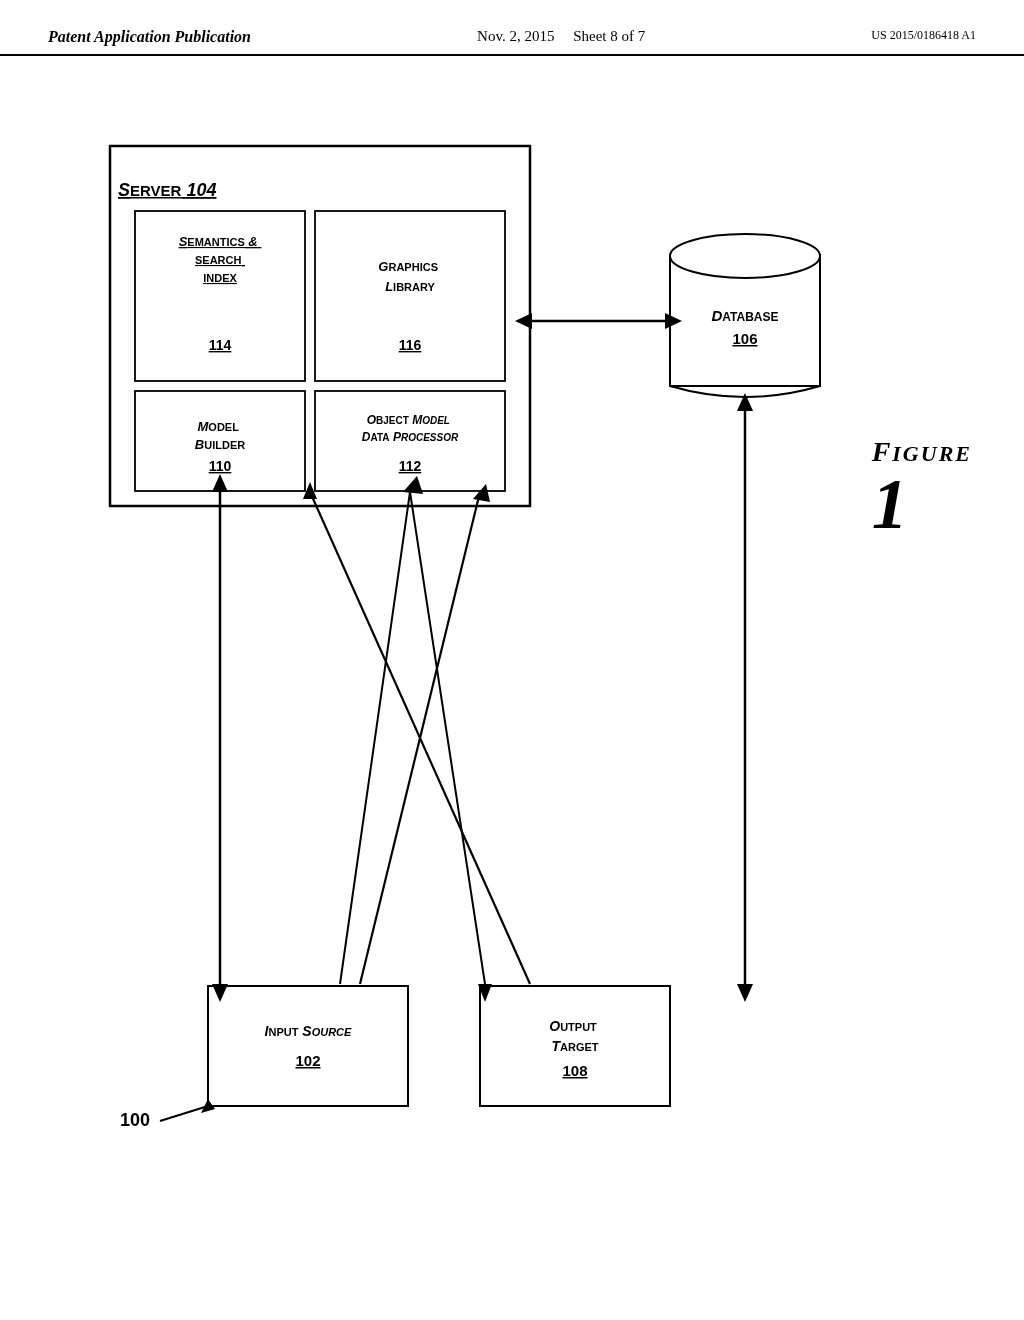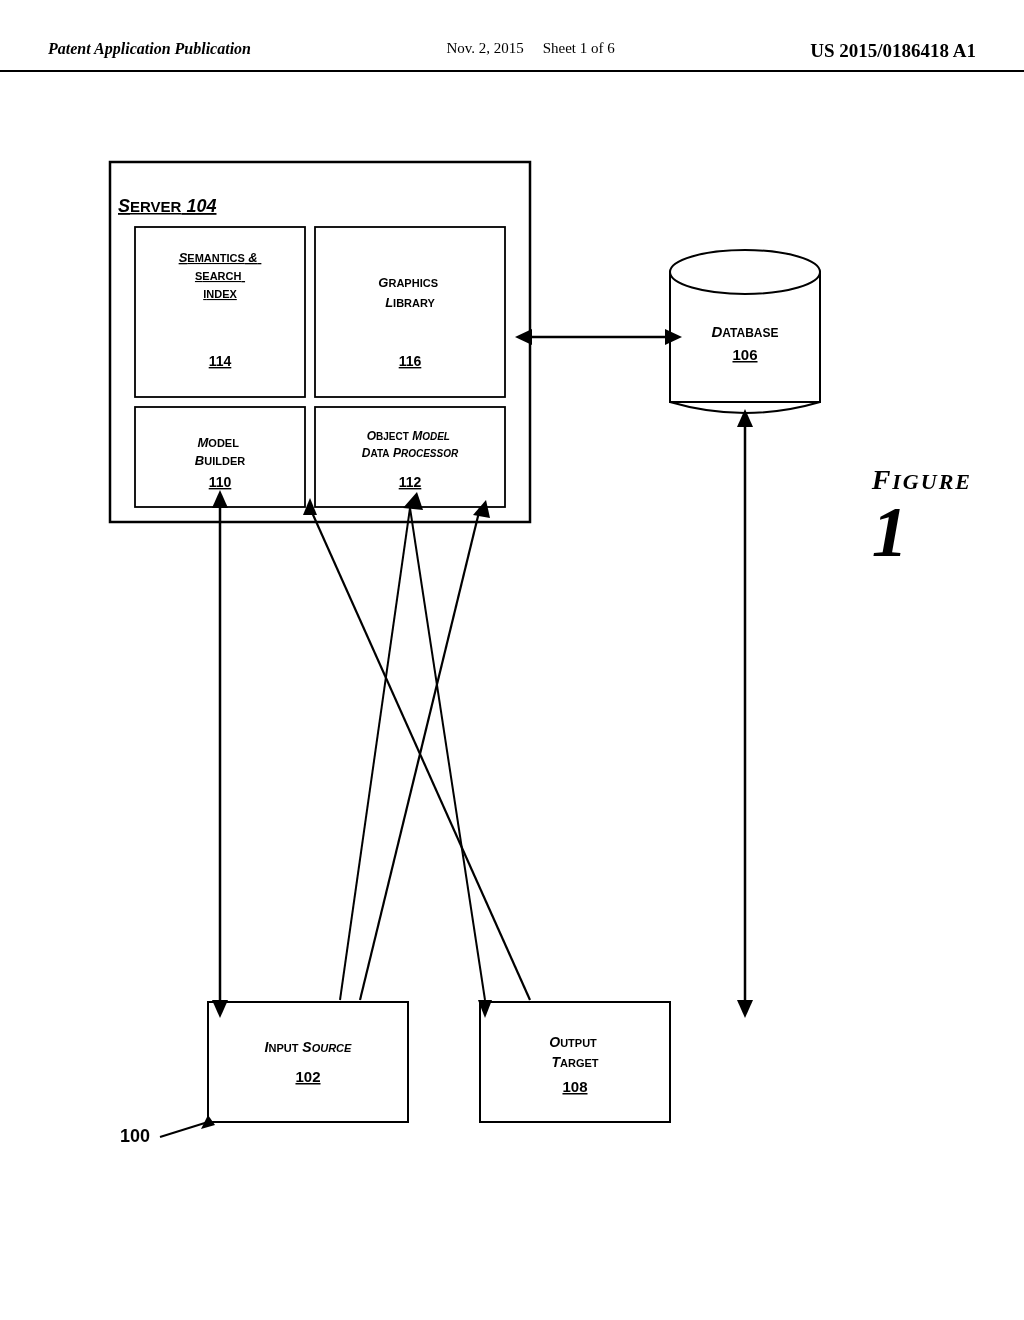--- a/index.html
+++ b/index.html
@@ -10,36 +10,36 @@
       font-family: 'Times New Roman', Times, serif;
       position: relative;
       overflow: hidden;
     }
 
     
     .header {
       display: flex;
       justify-content: space-between;
       align-items: flex-start;
-      padding: 40px 48px 0 48px;
+      padding: 28px 48px 0 48px;
       border-bottom: 2px solid #000;
       padding-bottom: 8px;
     }
     .header-left {
       font-size: 16px;
       font-weight: bold;
       font-style: italic;
     }
     .header-center {
       font-size: 15px;
       text-align: center;
     }
     .header-right {
-      font-size: 19px;
-      font-weight: bold;
+      font-size: 12px;
+      font-weight: normal;
       text-align: right;
     }
 
     
     .diagram-area {
       position: relative;
       width: 100%;
       height: 1200px;
       padding: 40px 60px;
     }
@@ -47,21 +47,20 @@
     
     .figure-label {
       position: absolute;
       right: 52px;
       top: 380px;
       font-size: 52px;
       font-weight: bold;
       font-style: italic;
       letter-spacing: 2px;
       writing-mode: horizontal-tb;
-      margin-top: 12px;
     }
     .figure-label .fig-text {
       font-size: 28px;
       font-weight: bold;
       display: block;
       letter-spacing: 2px;
     }
     .figure-label .fig-num {
       font-size: 72px;
       font-weight: bold;
@@ -78,21 +77,21 @@
       height: 1140px;
     }
   </style>
 </head>
 <body>
 
 <div class="header">
   <div class="header-left">Patent Application Publication</div>
   <div class="header-center">
     <span>Nov. 2, 2015</span>&nbsp;&nbsp;&nbsp;&nbsp;
-    <span>Sheet 1 of 6</span>
+    <span>Sheet 8 of 7</span>
   </div>
   <div class="header-right">US 2015/0186418 A1</div>
 </div>
 
 <div class="diagram-area">
 
   <div class="figure-label">
     <span class="fig-text">F<span style="font-size:22px">IGURE</span></span>
     <span class="fig-num">1</span>
   </div>

